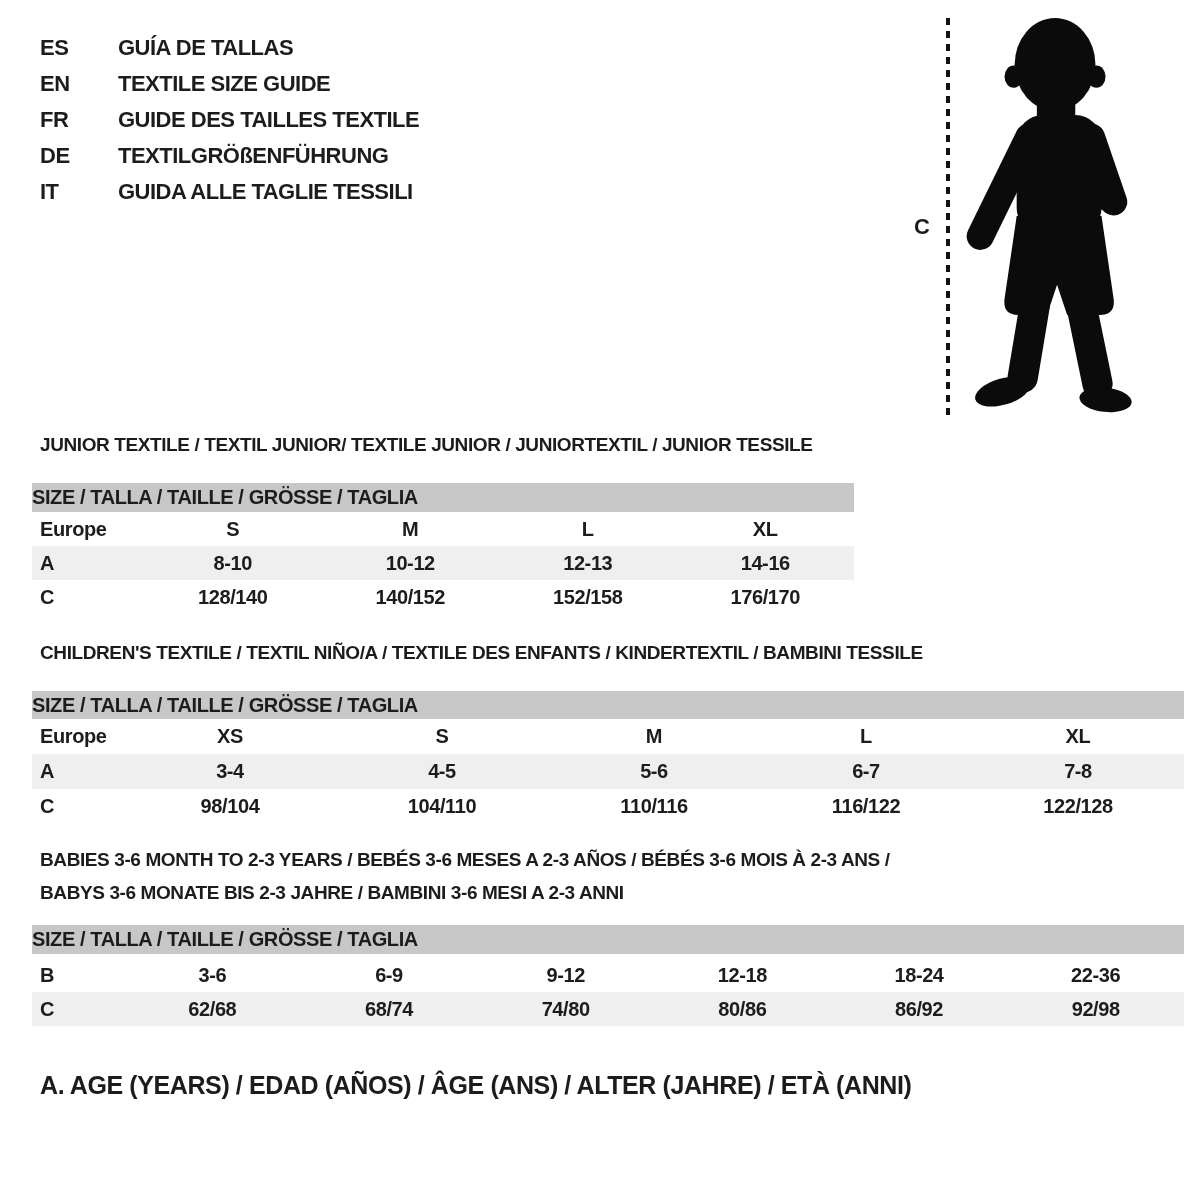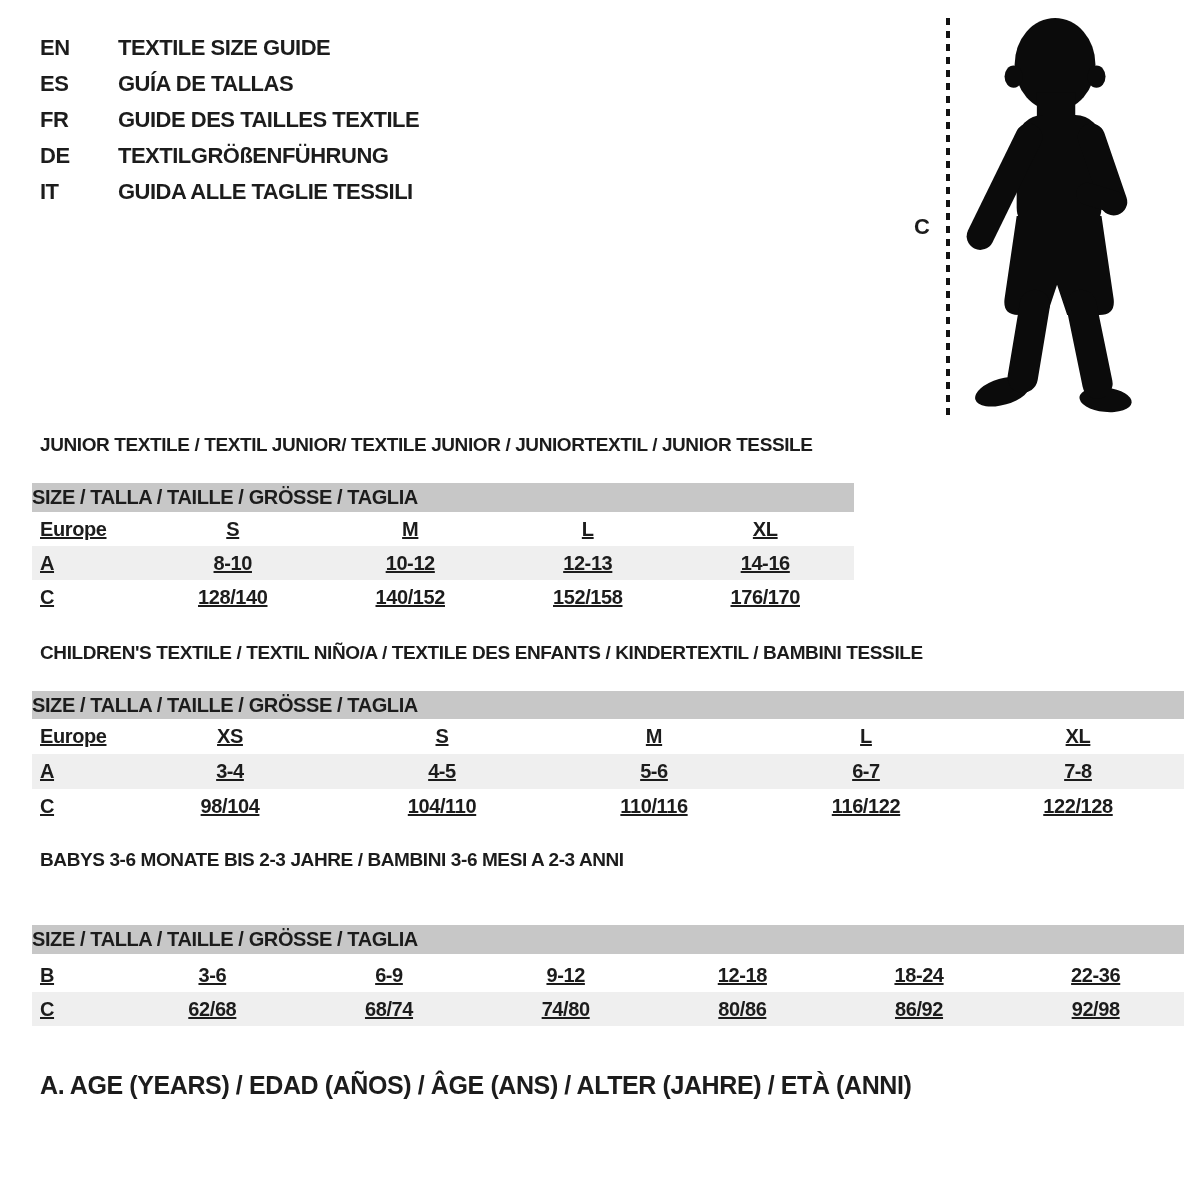--- a/index.html
+++ b/index.html
@@ -40,21 +40,21 @@
   .t-babies{left:40px;top:843px;line-height:33px;}
 
   
   .band{background:var(--band);display:flex;align-items:center;
     font-weight:bold;font-size:20px;letter-spacing:-0.4px;
     box-sizing:border-box;white-space:nowrap;}
   .band-junior{left:32px;top:483px;width:822px;height:29px;}
   .band-children{left:32px;top:691px;width:1152px;height:28px;}
   .band-babies{left:32px;top:925px;width:1152px;height:29px;}
 
-  .rows{display:block;text-decoration:underline;}
+  .rows{display:block;}
   .rows-junior{left:32px;top:512px;width:822px;}
   .rows-children{left:32px;top:719px;width:1152px;}
   .rows-babies{left:32px;top:958px;width:1152px;}
   .trow{display:flex;align-items:center;height:34px;
     font-weight:bold;font-size:20px;letter-spacing:-0.4px;}
   .rows-children .trow{height:35px;}
   .trow.shaded{background:var(--shade);}
   .lbl{padding-left:8px;box-sizing:border-box;}
   .rows-junior .lbl{width:112px;flex:0 0 112px;}
   .rows-children .lbl,.rows-babies .lbl{width:92px;flex:0 0 92px;}
@@ -65,26 +65,26 @@
   .legend-line{height:38px;line-height:38px;font-weight:bold;
     font-size:25px;letter-spacing:-0.4px;white-space:nowrap;}
 </style>
 </head>
 <body>
 
 <main>
 
   <section class="abs langs">
     <div class="lang-row">
+      <span class="lang-code">ES</span>
+      <span class="lang-title">GUÍA DE TALLAS</span>
+    </div>
+    <div class="lang-row">
       <span class="lang-code">EN</span>
       <span class="lang-title">TEXTILE SIZE GUIDE</span>
-    </div>
-    <div class="lang-row">
-      <span class="lang-code">ES</span>
-      <span class="lang-title">GUÍA DE TALLAS</span>
     </div>
     <div class="lang-row">
       <span class="lang-code">FR</span>
       <span class="lang-title">GUIDE DES TAILLES TEXTILE</span>
     </div>
     <div class="lang-row">
       <span class="lang-code">DE</span>
       <span class="lang-title">TEXTILGRÖßENFÜHRUNG</span>
     </div>
     <div class="lang-row">
@@ -164,20 +164,21 @@
       <span class="lbl">C</span>
       <span class="val">98/104</span>
       <span class="val">104/110</span>
       <span class="val">110/116</span>
       <span class="val">116/122</span>
       <span class="val">122/128</span>
     </div>
   </div>
 
   <h2 class="abs sec-title t-babies">
+    <span style="display:block">BABIES 3-6 MONTH TO 2-3 YEARS / BEBÉS 3-6 MESES A 2-3 AÑOS / BÉBÉS 3-6 MOIS À 2-3 ANS /</span>
     <span style="display:block">BABYS 3-6 MONATE BIS 2-3 JAHRE / BAMBINI 3-6 MESI A 2-3 ANNI</span>
   </h2>
   <div class="abs band band-babies">SIZE / TALLA / TAILLE / GRÖSSE / TAGLIA</div>
   <div class="abs rows rows-babies">
     <div class="trow">
       <span class="lbl">B</span>
       <span class="val">3-6</span>
       <span class="val">6-9</span>
       <span class="val">9-12</span>
       <span class="val">12-18</span>

